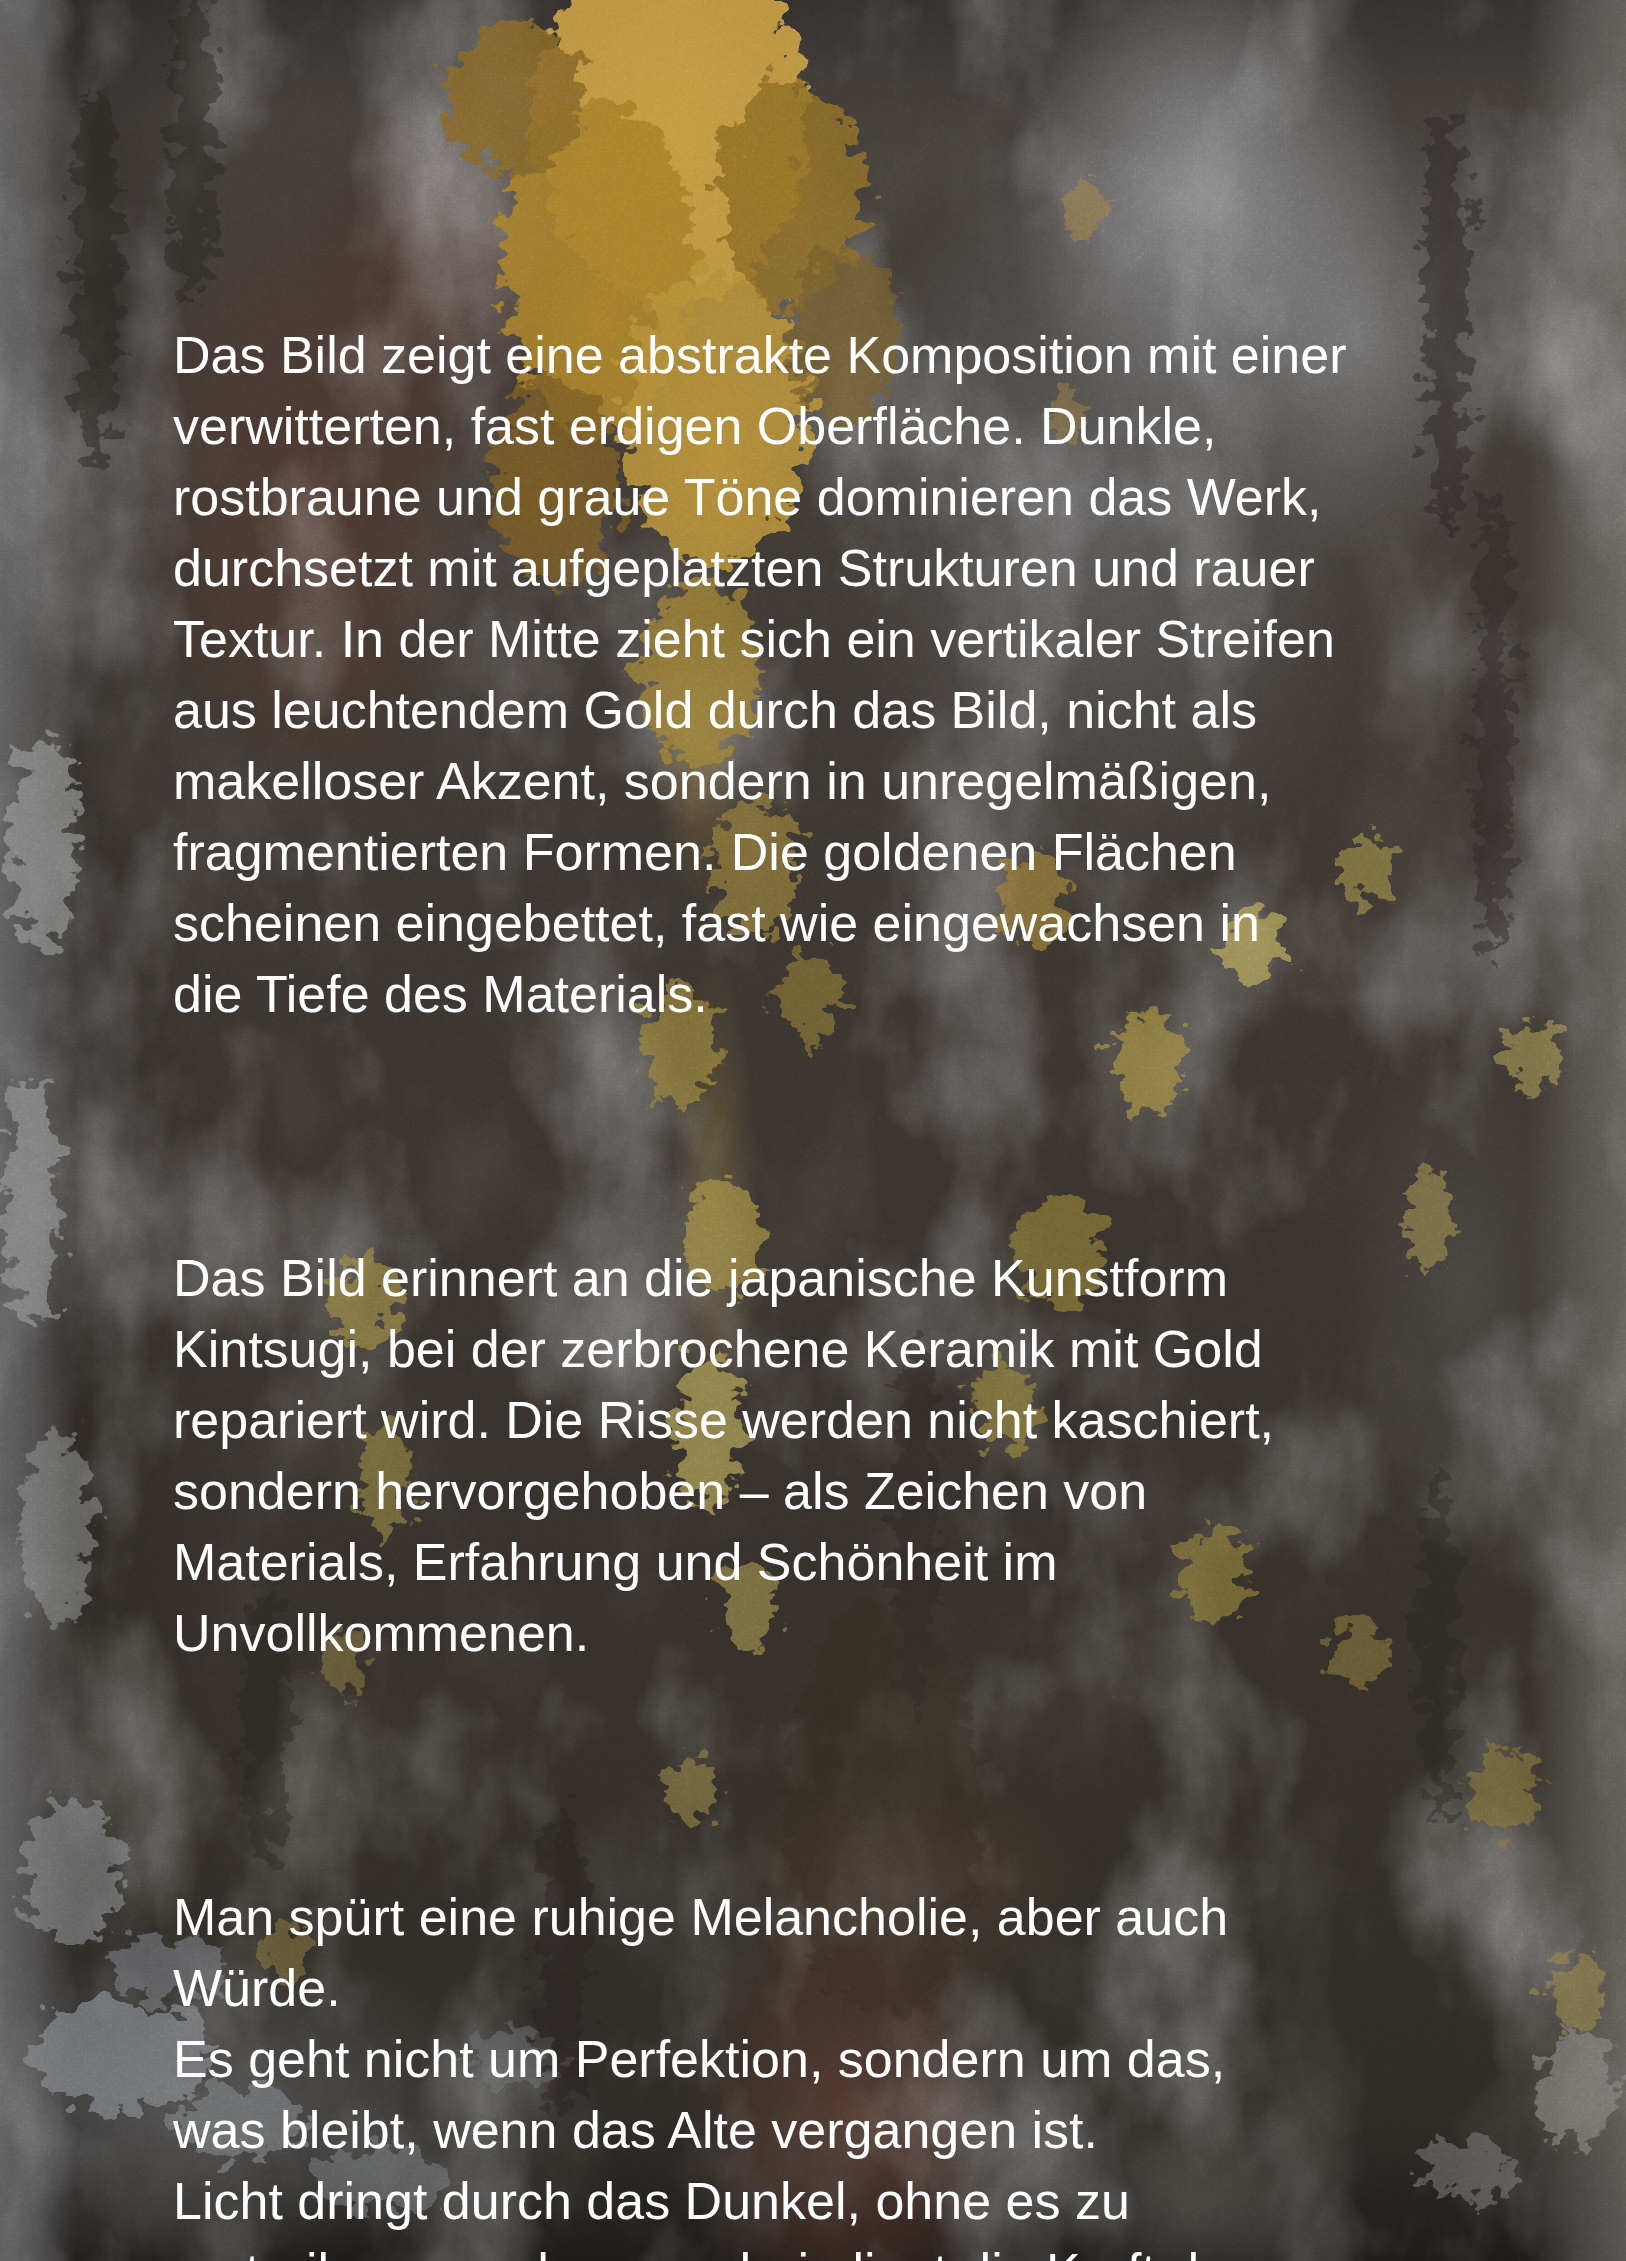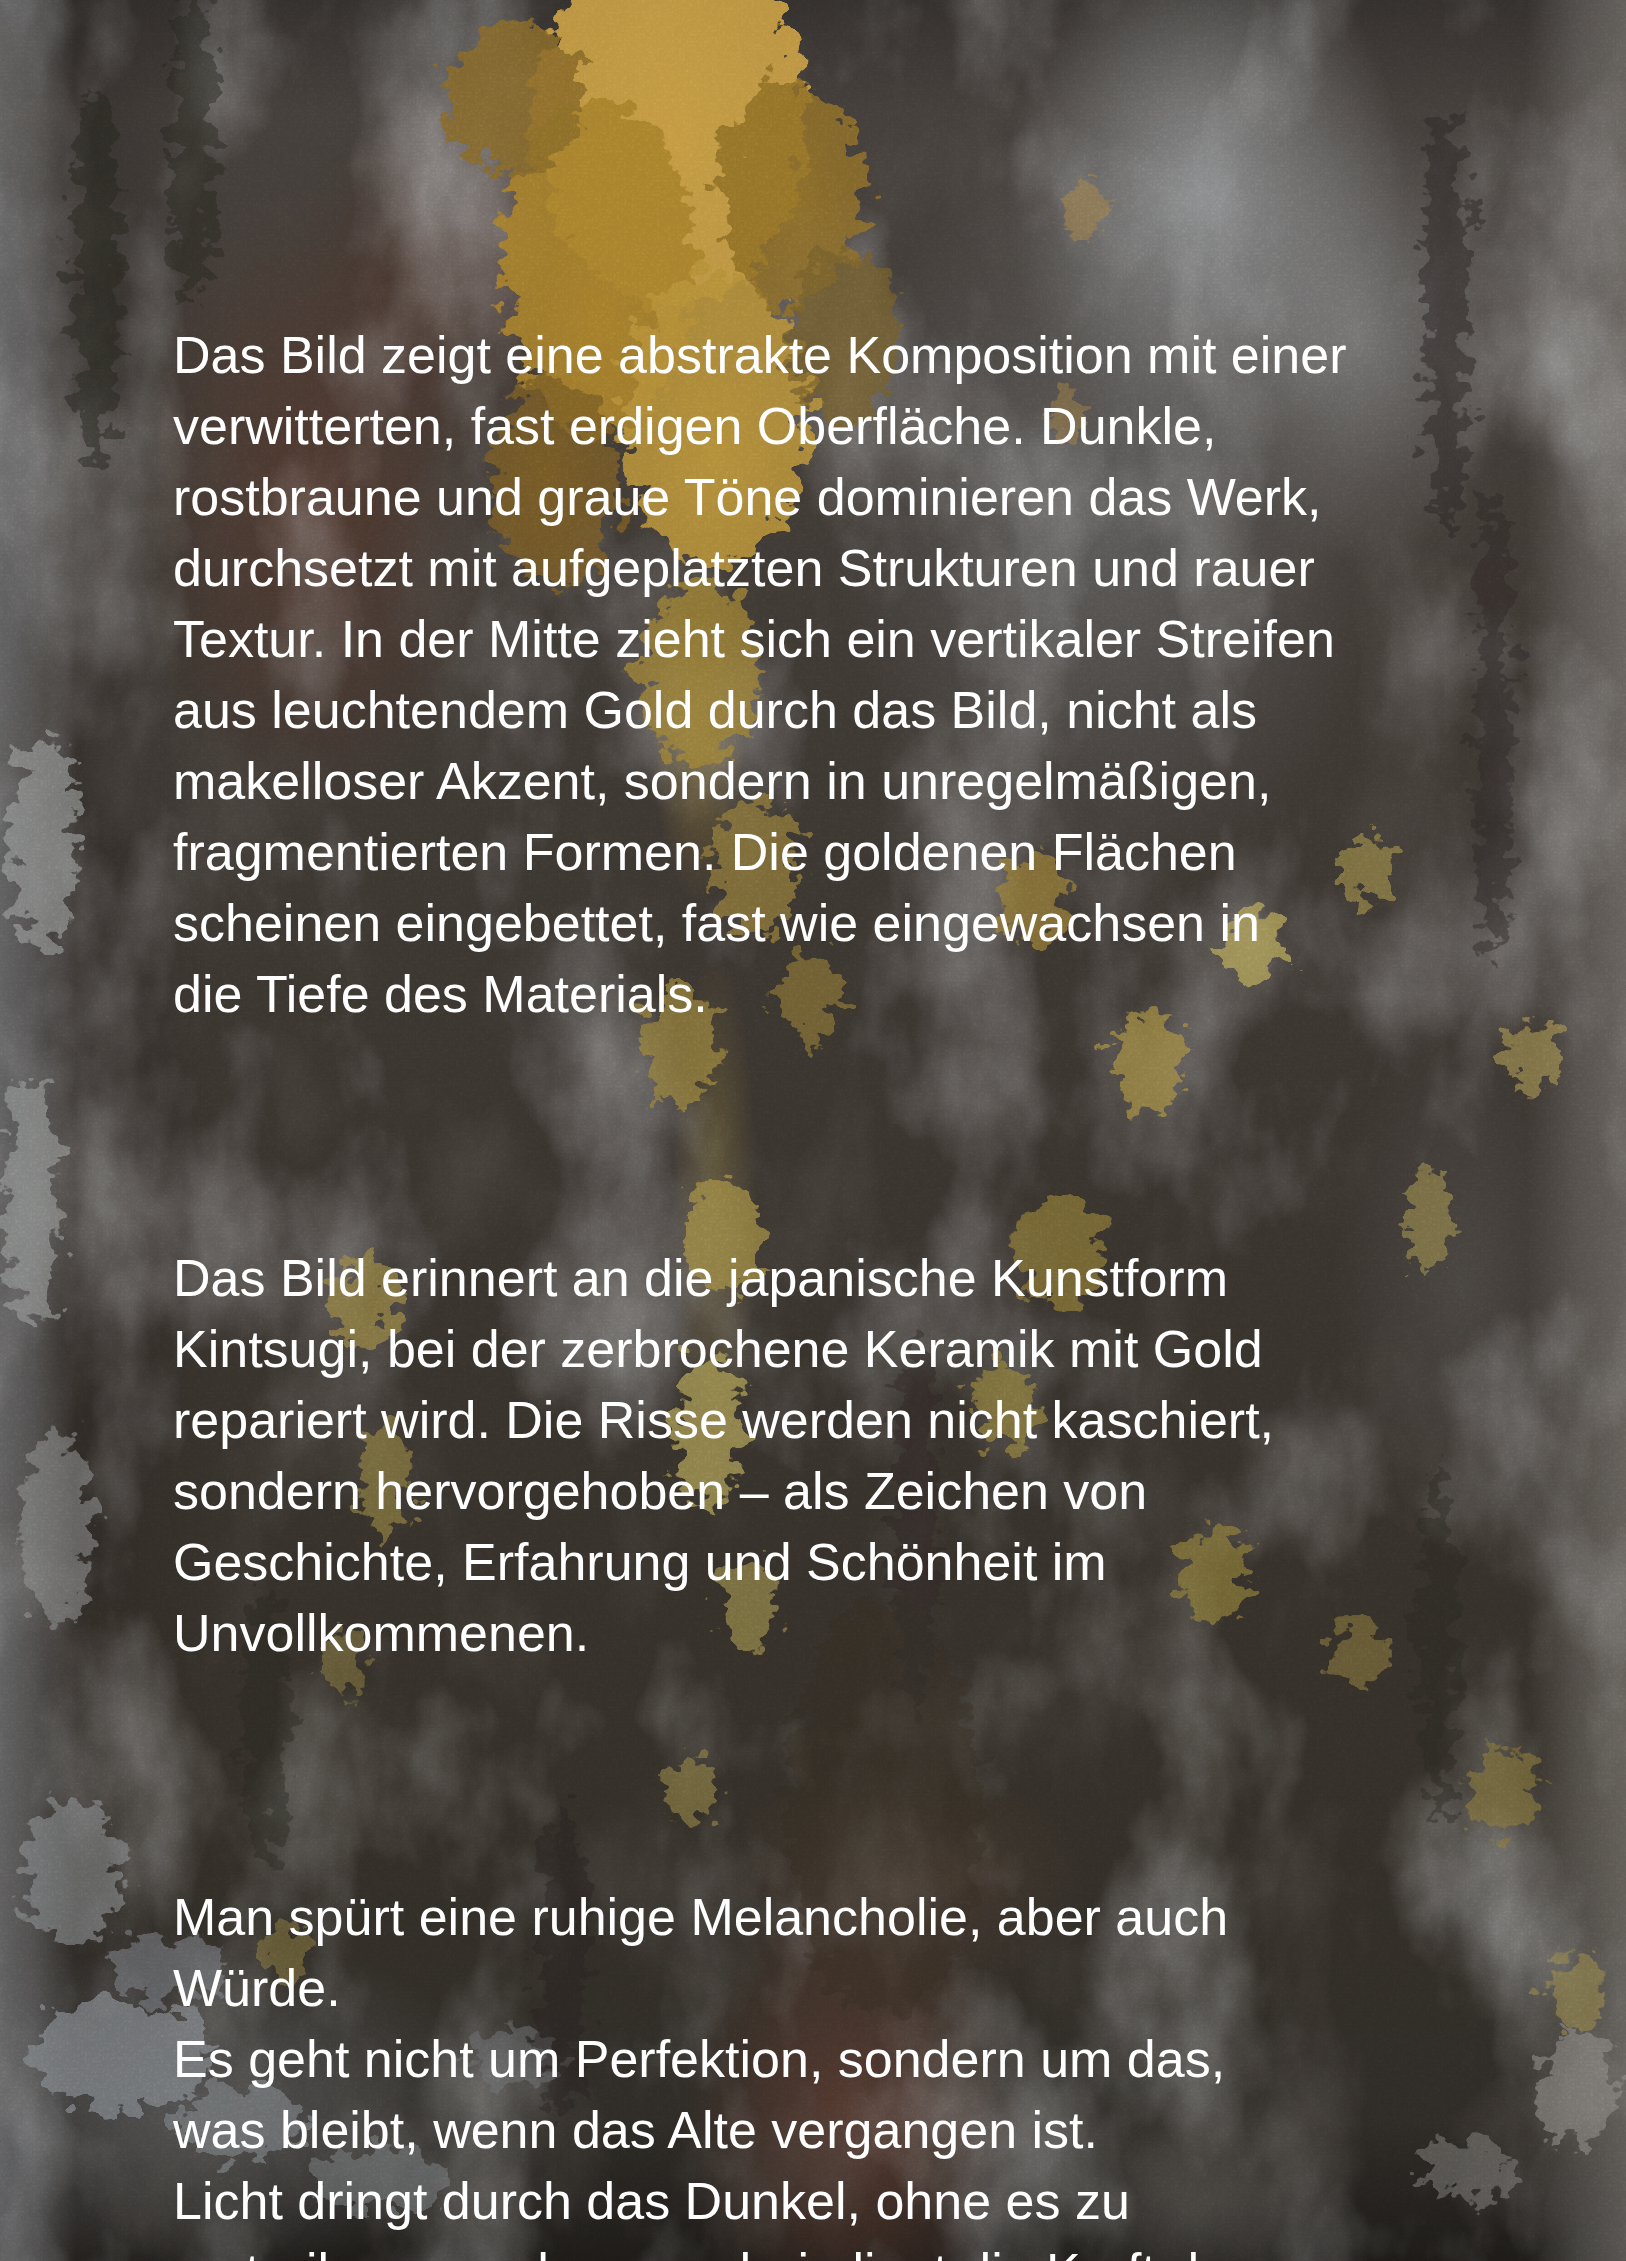--- a/index.html
+++ b/index.html
@@ -173,21 +173,21 @@
 Textur. In der Mitte zieht sich ein vertikaler Streifen
 aus leuchtendem Gold durch das Bild, nicht als
 makelloser Akzent, sondern in unregelmäßigen,
 fragmentierten Formen. Die goldenen Flächen
 scheinen eingebettet, fast wie eingewachsen in
 die Tiefe des Materials.</p>
     <p class="para">Das Bild erinnert an die japanische Kunstform
 Kintsugi, bei der zerbrochene Keramik mit Gold
 repariert wird. Die Risse werden nicht kaschiert,
 sondern hervorgehoben – als Zeichen von
-Geschichte, Erfahrung und Schönheit im
+Materials, Erfahrung und Schönheit im
 Unvollkommenen.</p>
     <p class="para">Man spürt eine ruhige Melancholie, aber auch
 Würde.
 Es geht nicht um Perfektion, sondern um das,
 was bleibt, wenn das Alte vergangen ist.
 Licht dringt durch das Dunkel, ohne es zu
 vertreiben – und genau darin liegt die Kraft des
 Werkes.</p>
   </div>
 

